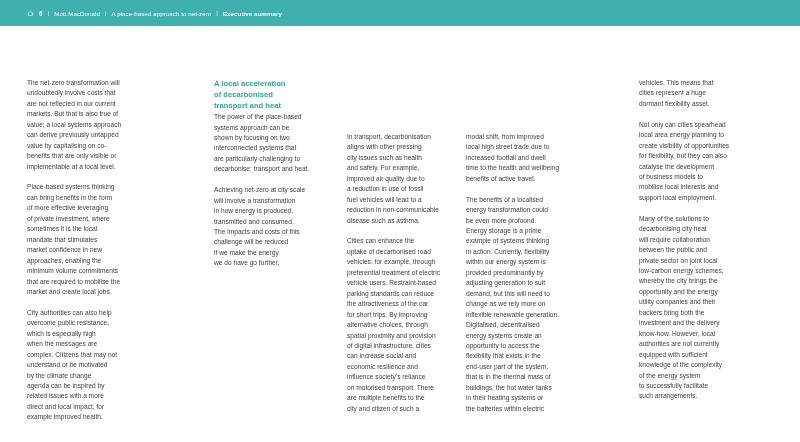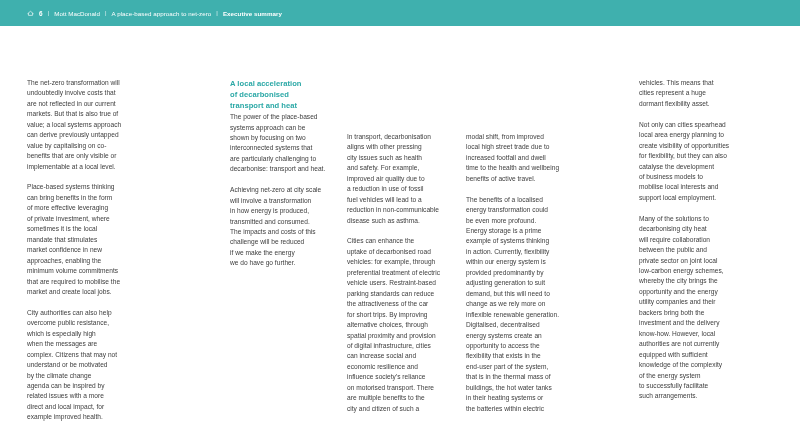--- a/index.html
+++ b/index.html
@@ -80,21 +80,21 @@
   .col {
     position: absolute;
     top: 52px;
     font-size: 6.6px;
     line-height: 10.45px;
     color: #3d3d3d;
     letter-spacing: 0.01px;
   }
 
   .col-1 { left: 27px;  width: 128px; }
-  .col-2 { left: 230px; width: 128px; }
+  .col-2 { left: 214px; width: 128px; }
   .col-3 { left: 347px; width: 128px; top: 106px; }
   .col-4 { left: 466px; width: 128px; top: 106px; }
   .col-5 { left: 639px; width: 128px; top: 52px; }
 
   .para {
     margin: 0 0 10.4px 0;
     white-space: pre-line;
   }
   .para:last-child { margin-bottom: 0; }
 

